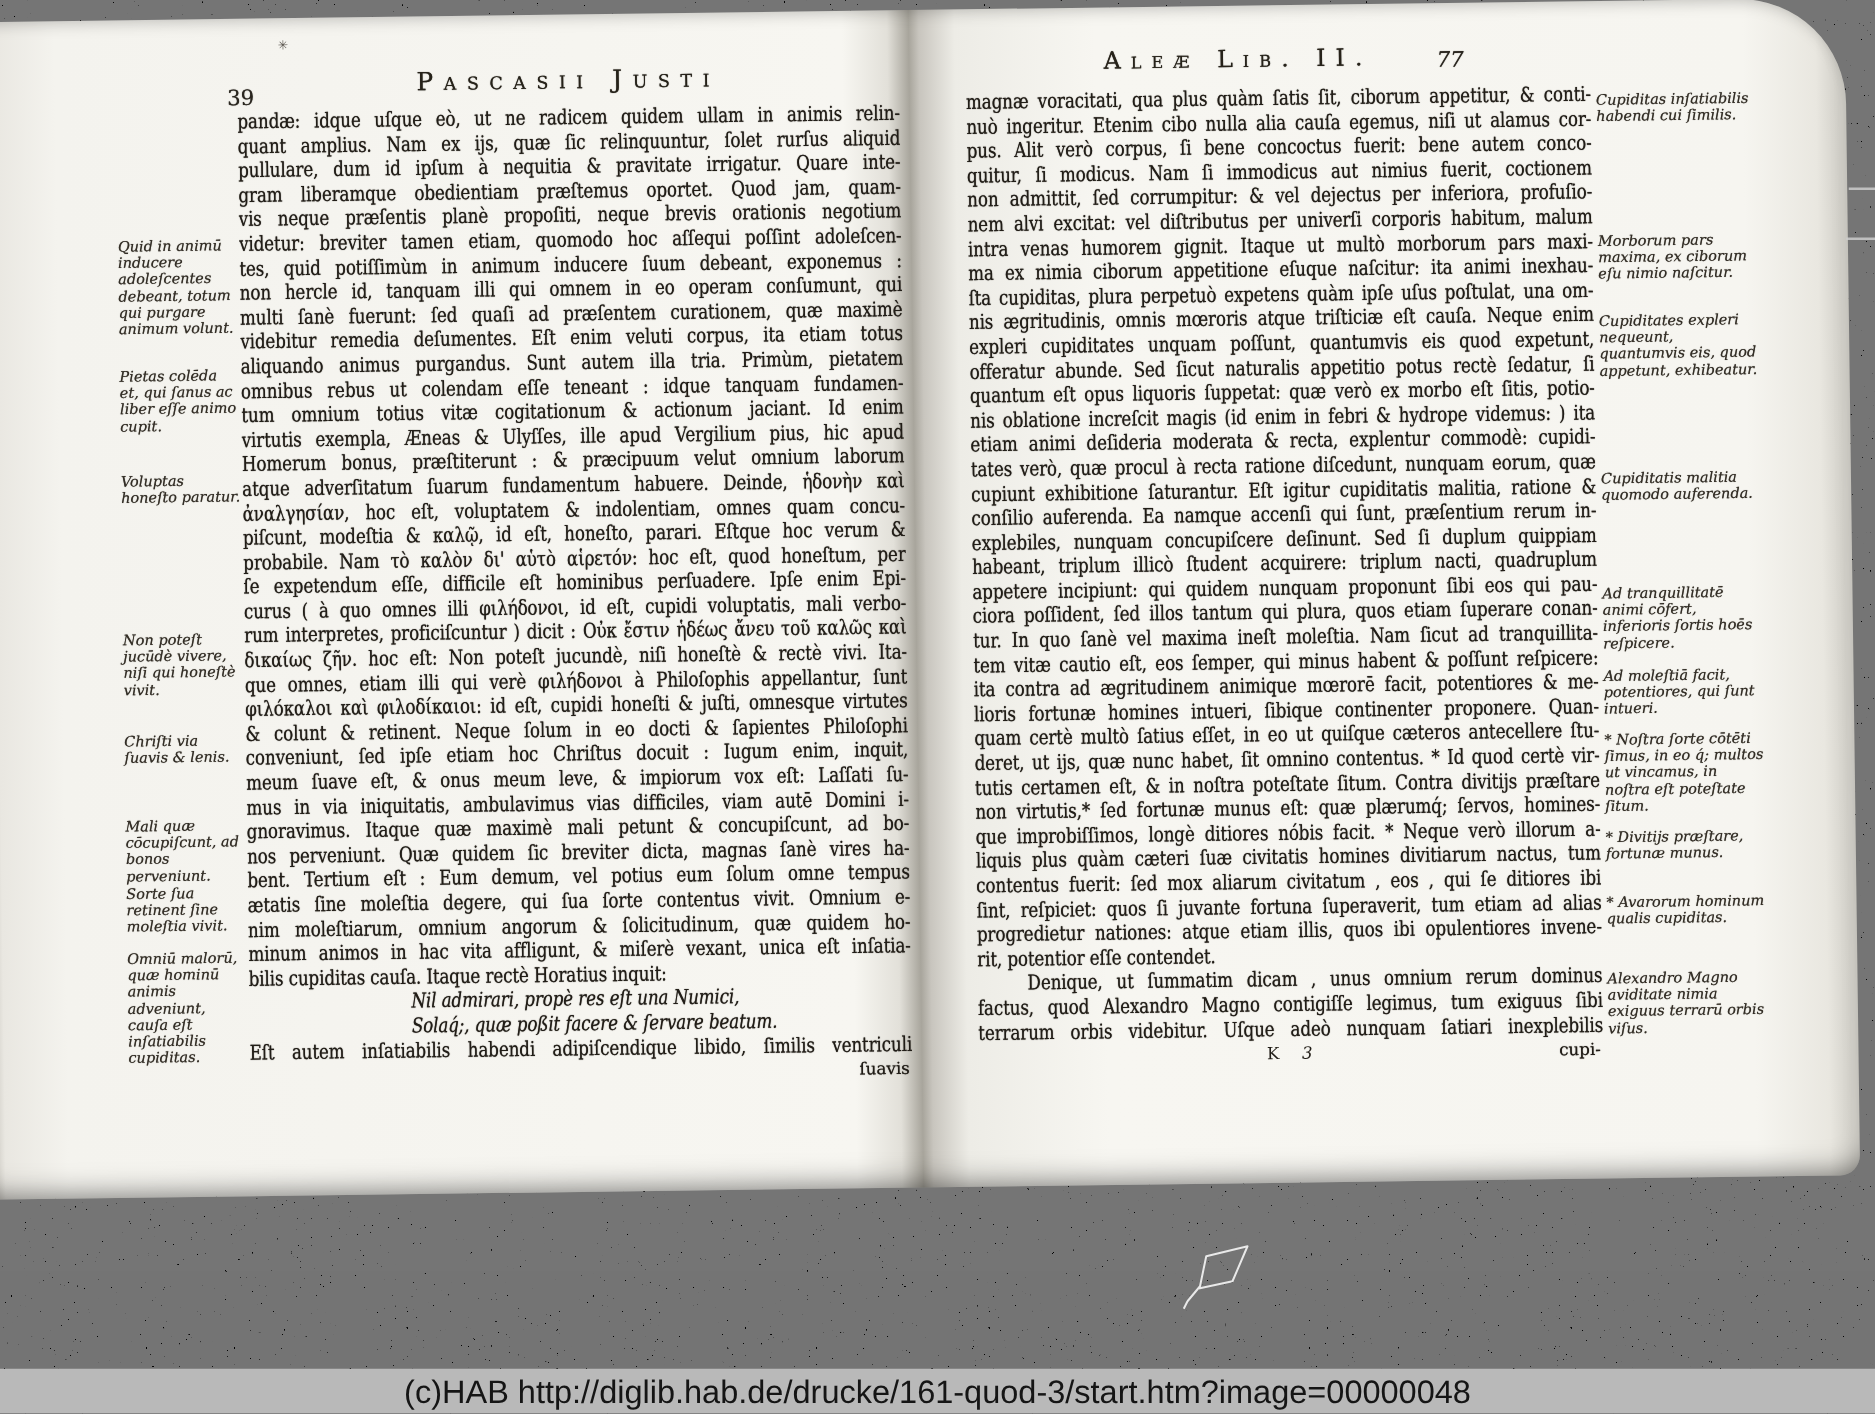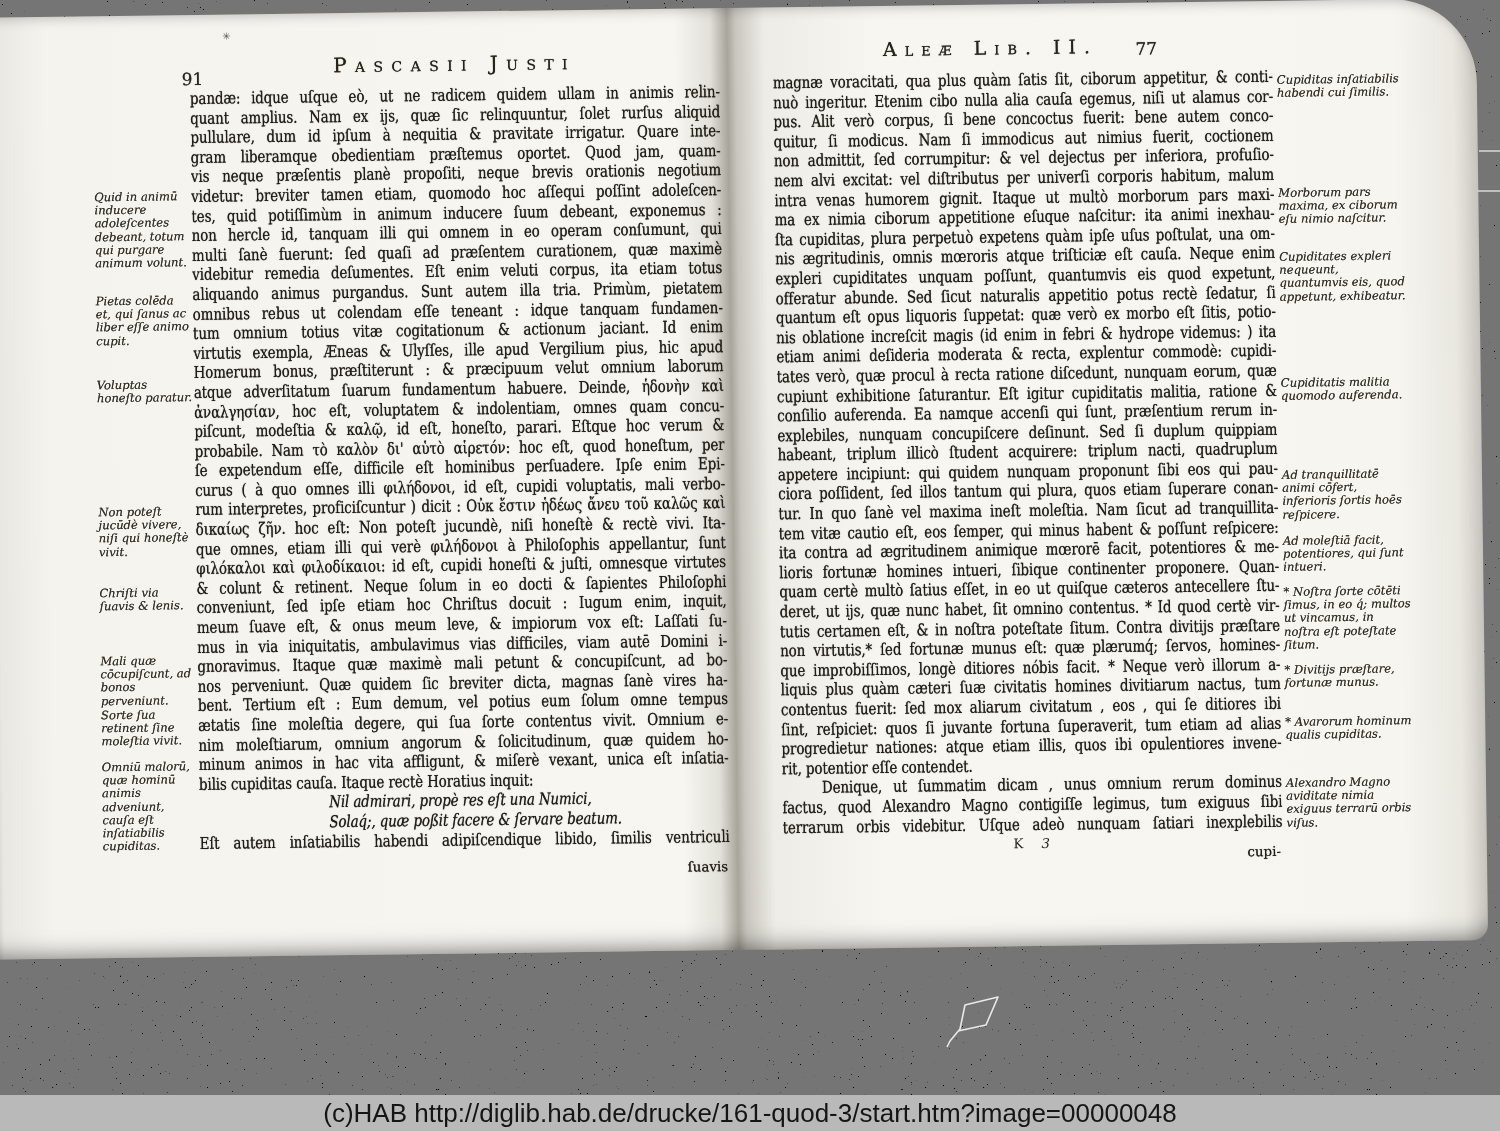--- a/index.html
+++ b/index.html
@@ -28,42 +28,42 @@
   
   .header-left  { position:absolute; left:213px; top:40px; width:530px; }
   .header-right { position:absolute; left:796px; top:32px; width:500px; }
   .title {
     text-align:center; font-variant:small-caps; letter-spacing:.42em;
     font-size:20px; color:#262219; text-shadow:0 0 .7px rgba(30,27,22,.9);
   }
   .header-right .title { transform:translateX(-32px); font-size:19px; }
   .pagenum { position:absolute; font-size:17px; color:#2a261f; text-shadow:0 0 .7px rgba(30,27,22,.8); }
   .header-left  .pagenum { left:-8px; top:14px; }
-  .header-right .pagenum { left:363px; top:4px; }
+  .header-right .pagenum { left:377px; top:4px;font-style:italic; }
 
   
   .col { position:absolute; color:#211d17; }
   .col-left  { left:213px; top:74px; width:530px; }
   .col-right { left:796px; top:66px; width:500px; }
   .tl {
     white-space:nowrap; overflow:hidden;
     height:19.6px; line-height:19.6px; font-size:13.4px;
     text-align:justify; text-align-last:justify;
     letter-spacing:-.1px;
     transform:scaleY(1.22); transform-origin:0 50%;
     text-shadow:0 0 .7px rgba(32,28,22,.9);
   }
   .tl.nj { text-align-last:left; }
   .tl.it { font-style:italic; }
   .tl.ind1 { padding-left:40px; }
   .tl.ind2 { padding-left:130px; }
 
   
   .catch-row { position:relative; height:19.6px; line-height:19.6px; font-size:13.4px; }
-  .catchword { position:absolute; right:2px; top:11px; text-shadow:0 0 .7px rgba(32,28,22,.9); }
+  .catchword { position:absolute; right:2px; top:0; text-shadow:0 0 .7px rgba(32,28,22,.9); }
   .sig-center { position:absolute; left:0; width:100%; top:0; text-align:center; letter-spacing:2px; }
   .sig-num { font-style:italic; margin-left:16px; }
 
   
   .notes { position:absolute; top:0; height:942px; font-style:italic;
            font-size:11.6px; line-height:13.2px; color:#332e26; }
   .notes-left  { left:116px;  width:96px; }
   .notes-right { left:1300px; width:128px; }
   .note { position:absolute; left:0; width:100%; text-shadow:0 0 .6px rgba(45,40,33,.8); }
 
@@ -90,21 +90,21 @@
     <feColorMatrix type="matrix" values="0 0 0 0 1  0 0 0 0 1  0 0 0 0 1  9 9 9 0 -7.8"></feColorMatrix>
   </filter>
   <rect width="1500" height="1131" filter="url(#grain)"></rect>
 </svg>
 
 <div class="spread">
 
   <span class="orn">✳</span>
 
   <div class="header-left">
-    <span class="pagenum">91</span>
+    <span class="pagenum">39</span>
     <div class="title">Pascasii Justi</div>
   </div>
 
   <div class="header-right">
     <div class="title">Aleæ Lib. II.</div>
     <span class="pagenum">77</span>
   </div>
 
   <div class="col col-left">
   <div class="tl">pandæ: idque uſque eò, ut ne radicem quidem ullam in animis relin-</div>

